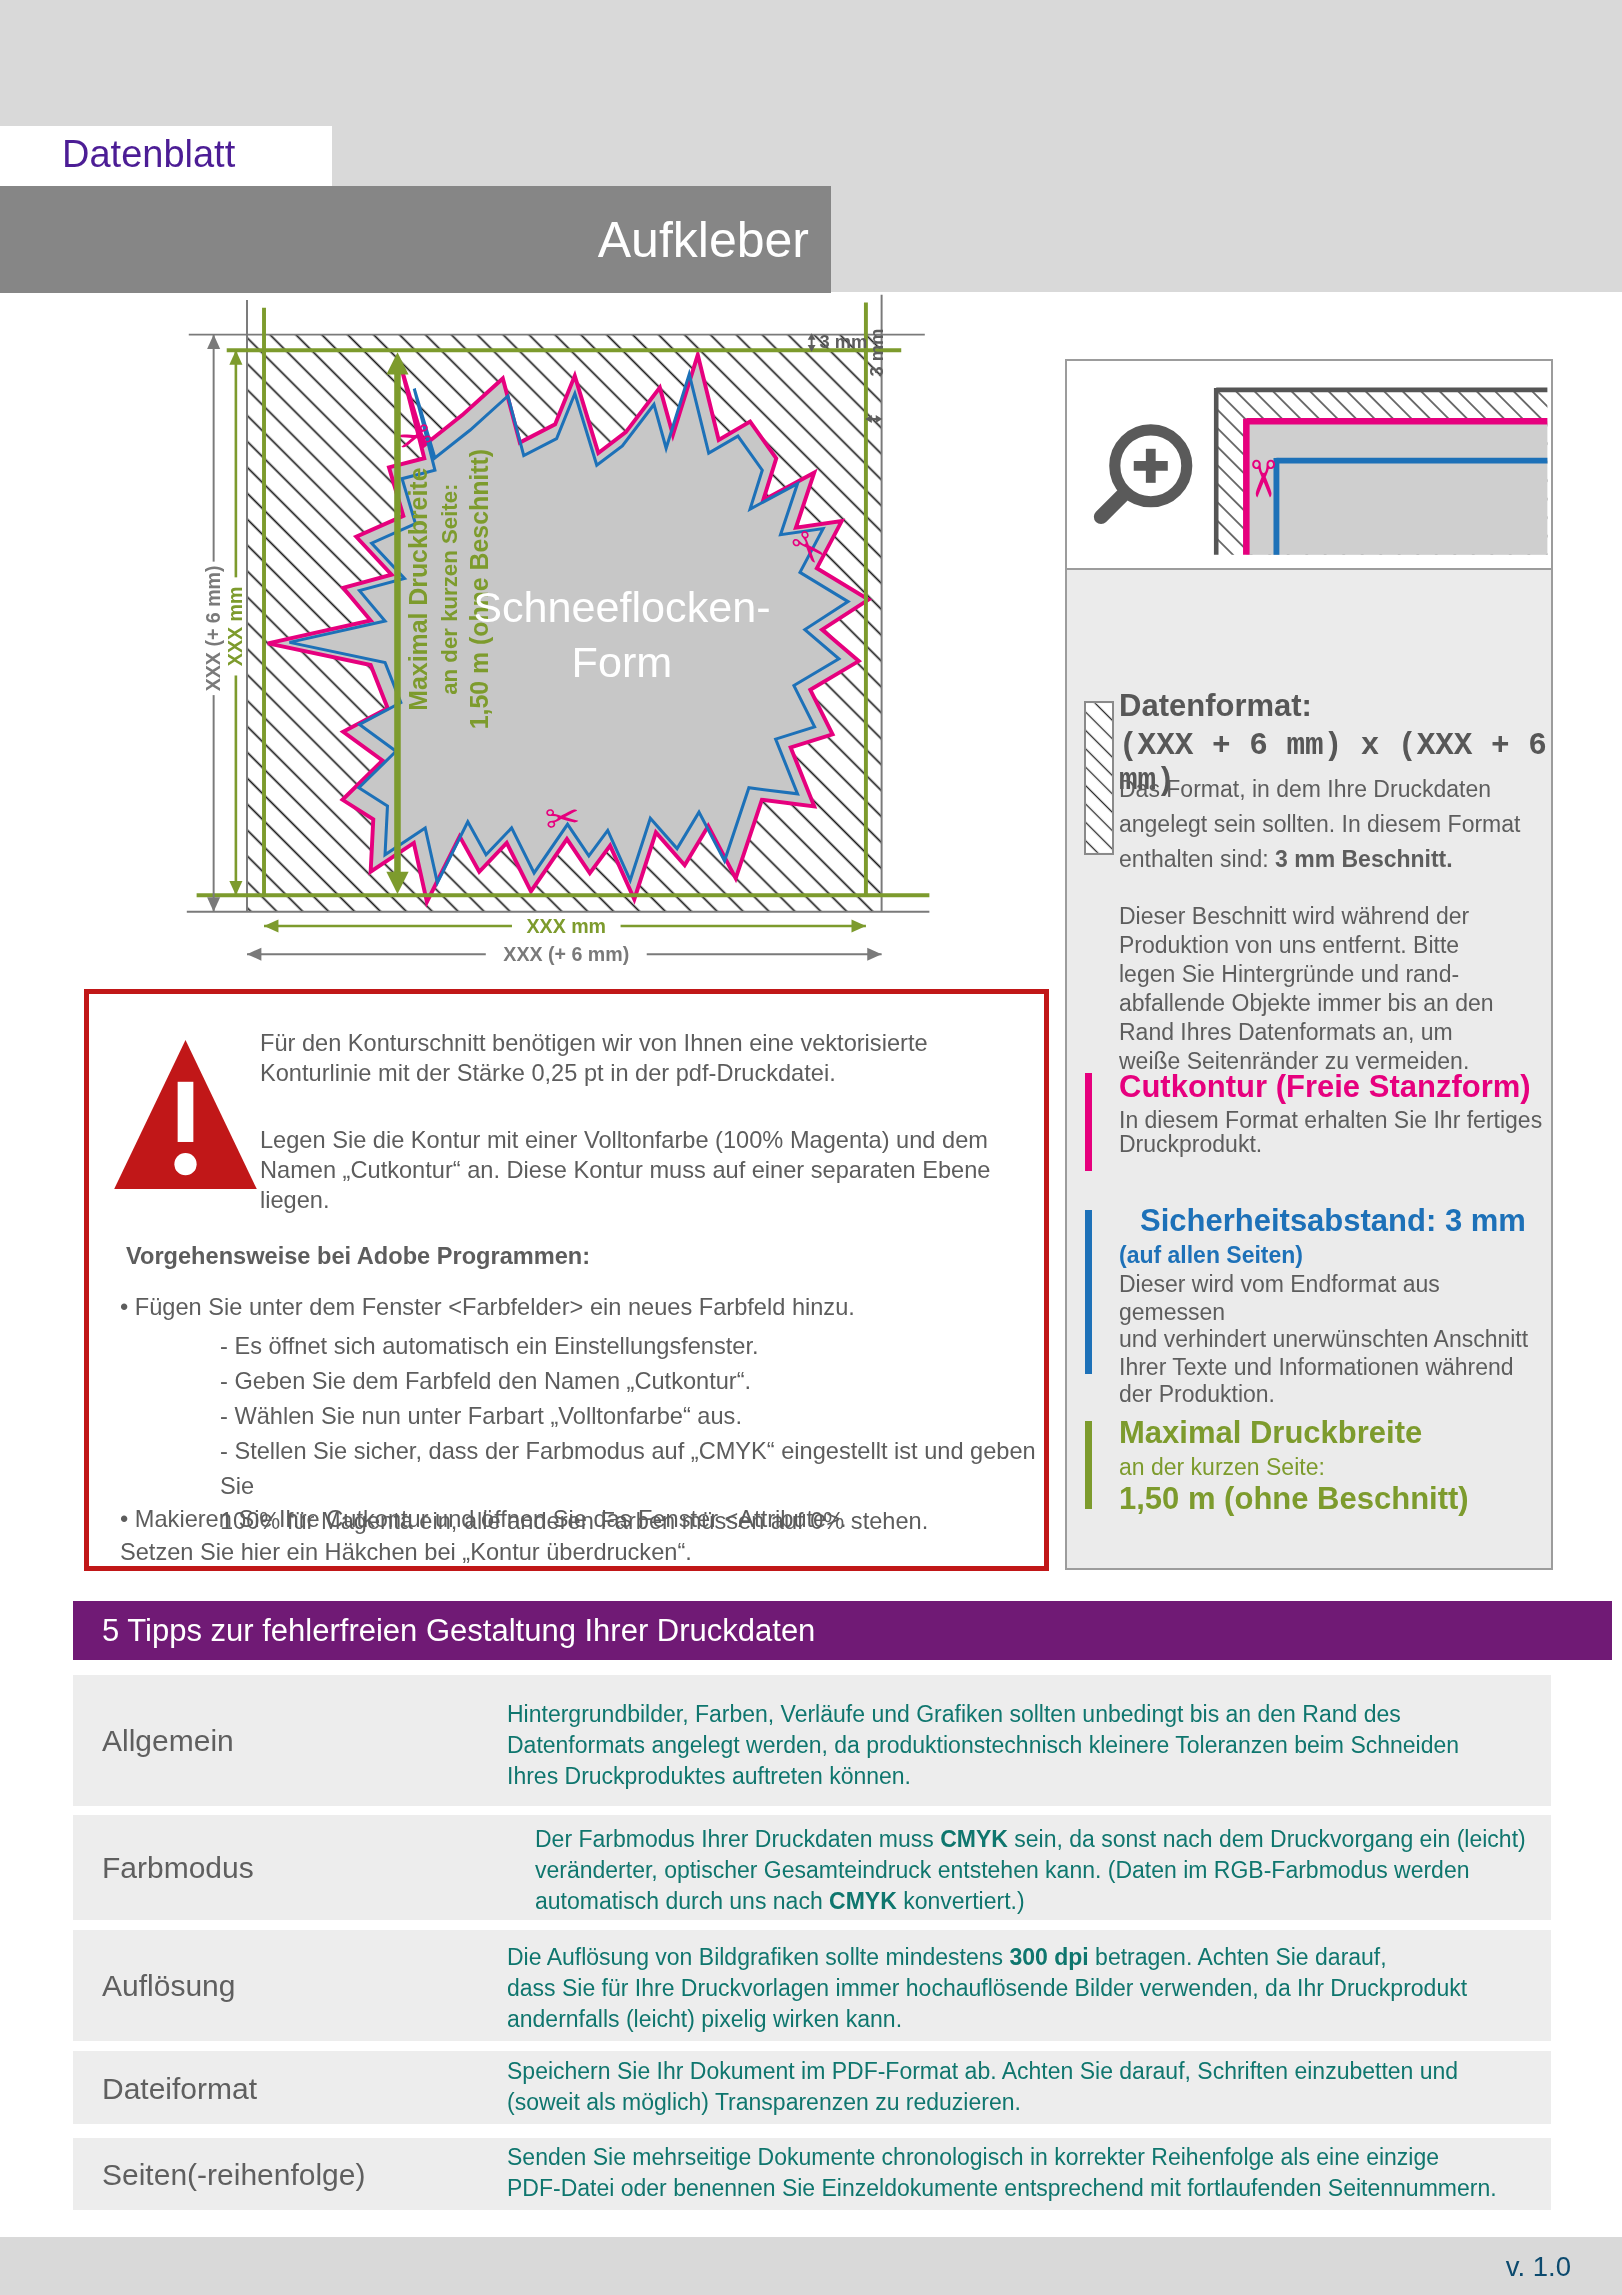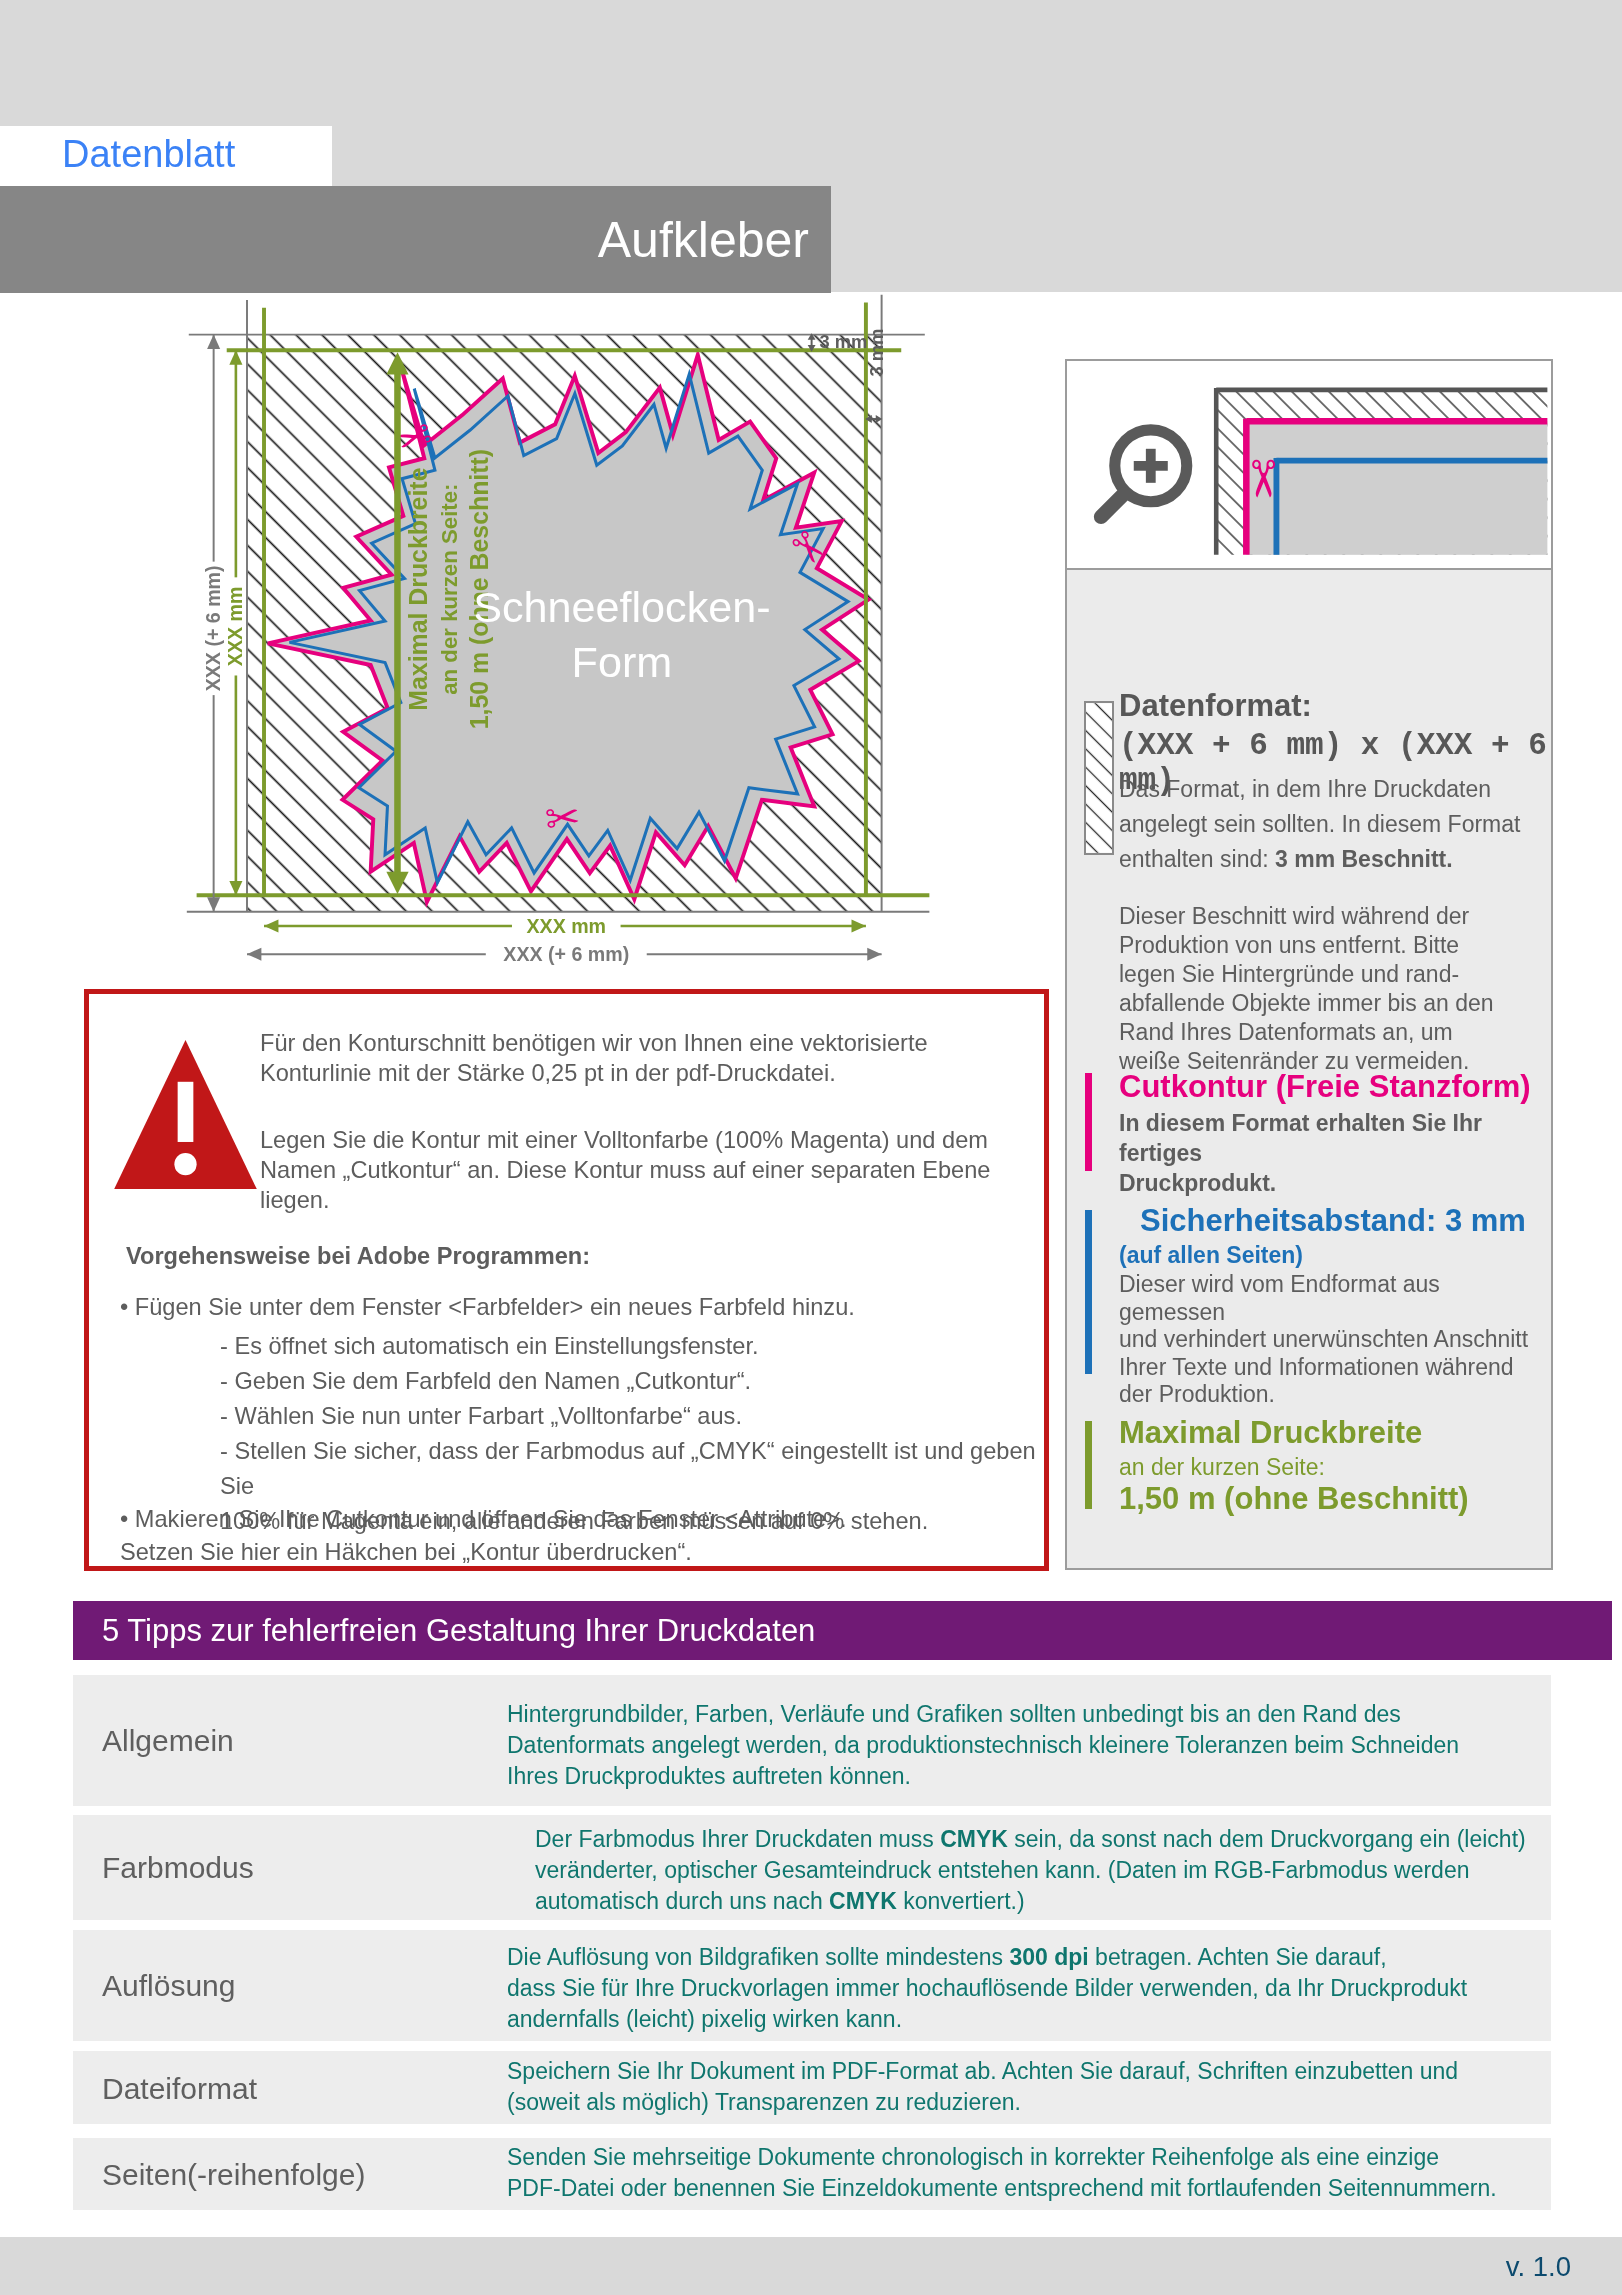--- a/index.html
+++ b/index.html
@@ -2,21 +2,21 @@
 <html style="font-size:10.5px"><head>
 <meta charset="utf-8">
 <style>
   html,body{margin:0;padding:0;background:#fff;}
   #page{position:relative;width:1623px;height:2295px;background:#fff;overflow:hidden;
         font-family:"Liberation Sans",sans-serif;color:#5d5d5d;}
   .abs{position:absolute;}
   
   #top-band{left:0;top:0;width:1623px;height:292px;background:#d9d9d9;}
   #datenblatt-box{left:0;top:126px;width:332px;height:60px;background:#fff;}
-  #datenblatt-box span{position:absolute;left:62px;top:6.5px;font-size:38px;color:#3b82f6;}
+  #datenblatt-box span{position:absolute;left:62px;top:6.5px;font-size:38px;color:#4c1d95;}
   #title-banner{left:0;top:186px;width:831px;height:107px;background:#868686;}
   #title-banner span{position:absolute;right:22px;top:25px;font-size:50px;color:#fff;}
   
   #diagram{left:177px;top:288px;width:772px;height:720px;}
   
   #zoom-box{left:1065px;top:359px;width:488px;height:212px;background:#fff;border:2.6px solid #9c9c9c;box-sizing:border-box;}
   #info-panel{left:1065px;top:568px;width:488px;height:1002px;background:#ebebeb;border:2.6px solid #9c9c9c;box-sizing:border-box;}
   .panel-text{position:absolute;left:52px;font-size:23px;line-height:29px;color:#5d5d5d;white-space:pre-line;}
   .panel-head{position:absolute;left:52px;font-size:31px;font-weight:bold;color:#575757;}
   .vbar{position:absolute;left:18.3px;width:7.2px;}
@@ -209,21 +209,21 @@
 enthalten sind: </span><span class="b">3 mm Beschnitt.</span></div>
     <div class="panel-text" style="top:332px;">Dieser Beschnitt wird während der
 Produktion von uns entfernt. Bitte
 legen Sie Hintergründe und rand-
 abfallende Objekte immer bis an den
 Rand Ihres Datenformats an, um
 weiße Seitenränder zu vermeiden.</div>
 
     <div class="vbar" style="top:503px;height:98px;background:#e6007e;"></div>
     <div class="panel-head" style="top:499px;color:#e6007e;">Cutkontur (Freie Stanzform)</div>
-    <div class="panel-text" style="top:538px;line-height:30px;font-weight:bold;">In diesem Format erhalten Sie Ihr fertiges
+    <div class="panel-text" style="top:538px;line-height:24px;">In diesem Format erhalten Sie Ihr fertiges
 Druckprodukt.</div>
 
     <div class="vbar" style="top:640px;height:164px;background:#1d71b8;"></div>
     <div class="panel-head" style="top:633px;color:#1d71b8;margin-left:21px;">Sicherheitsabstand: 3 mm</div>
     <div class="panel-text" style="top:671px;color:#1d71b8;font-weight:bold;">(auf allen Seiten)</div>
     <div class="panel-text" style="top:701px;line-height:27.5px;">Dieser wird vom Endformat aus gemessen
 und verhindert unerwünschten Anschnitt
 Ihrer Texte und Informationen während
 der Produktion.</div>
 

